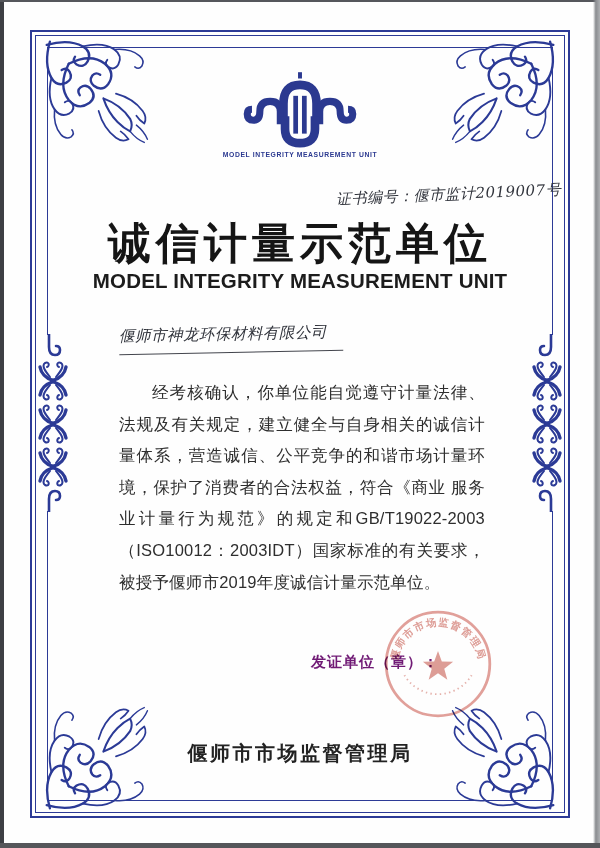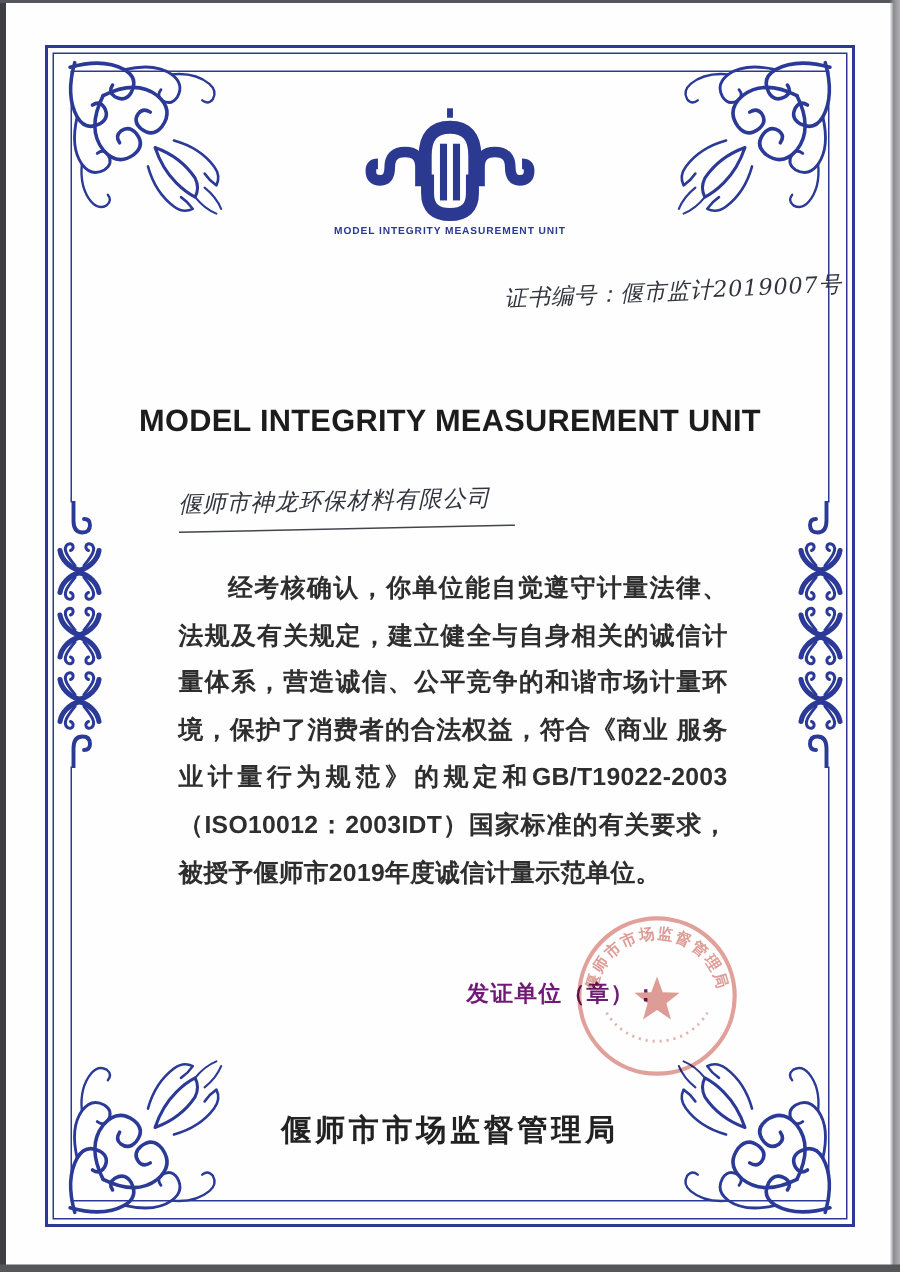--- a/index.html
+++ b/index.html
@@ -59,21 +59,21 @@
     font-family:"Liberation Serif",serif;font-weight:900;font-size:43px;
     letter-spacing:5px;color:#151515;white-space:nowrap;
   }
   .title-en{
     position:absolute;top:269px;left:0;width:100%;text-align:center;
     font-size:20.5px;font-weight:800;letter-spacing:0.2px;color:#1c1c1c;white-space:nowrap;
   }
 
   .body-text{
     position:absolute;top:377px;left:119px;width:366px;
-    font-size:16.5px;line-height:31.6px;font-weight:700;color:#2e2e2e;
+    font-size:16.5px;line-height:31.6px;font-weight:400;color:#2e2e2e;
     text-align:justify;text-indent:2em;letter-spacing:0.2px;
   }
 
   .issuer-line{
     position:absolute;top:653px;left:311px;font-size:15px;font-weight:600;
     letter-spacing:1px;color:#701a75;white-space:nowrap;z-index:2;
   }
   .seal{position:absolute;left:382px;top:608px;opacity:0.85;mix-blend-mode:multiply;z-index:3;}
   .seal text{font-family:"Liberation Sans",sans-serif;}
 
@@ -168,20 +168,21 @@
         <path stroke-width="11" d="M61,56 V72 Q61,90 80,90 Q99,90 99,72 V56"></path>
       </g>
     </svg>
     <div class="logo-caption">MODEL INTEGRITY MEASUREMENT UNIT</div>
   </div>
 
   <div class="cert-no handwriting">
     <span>证书编号：</span><span>偃市监计2019007号</span>
   </div>
 
+  <div class="title-cn">诚信计量示范单位</div>
   <div class="title-en">MODEL INTEGRITY MEASUREMENT UNIT</div>
 
   <div class="awardee handwriting">偃师市神龙环保材料有限公司</div>
 
   <div class="body-text">经考核确认，你单位能自觉遵守计量法律、法规及有关规定，建立健全与自身相关的诚信计量体系，营造诚信、公平竞争的和谐市场计量环境，保护了消费者的合法权益，符合《商业 服务业计量行为规范》的规定和GB/T19022-2003（ISO10012：2003IDT）国家标准的有关要求，被授予偃师市2019年度诚信计量示范单位。</div>
 
   <div class="issuer-line">发证单位（章）：</div>
 
   <svg class="seal" width="112" height="112" viewBox="0 0 120 120">
     <defs>

